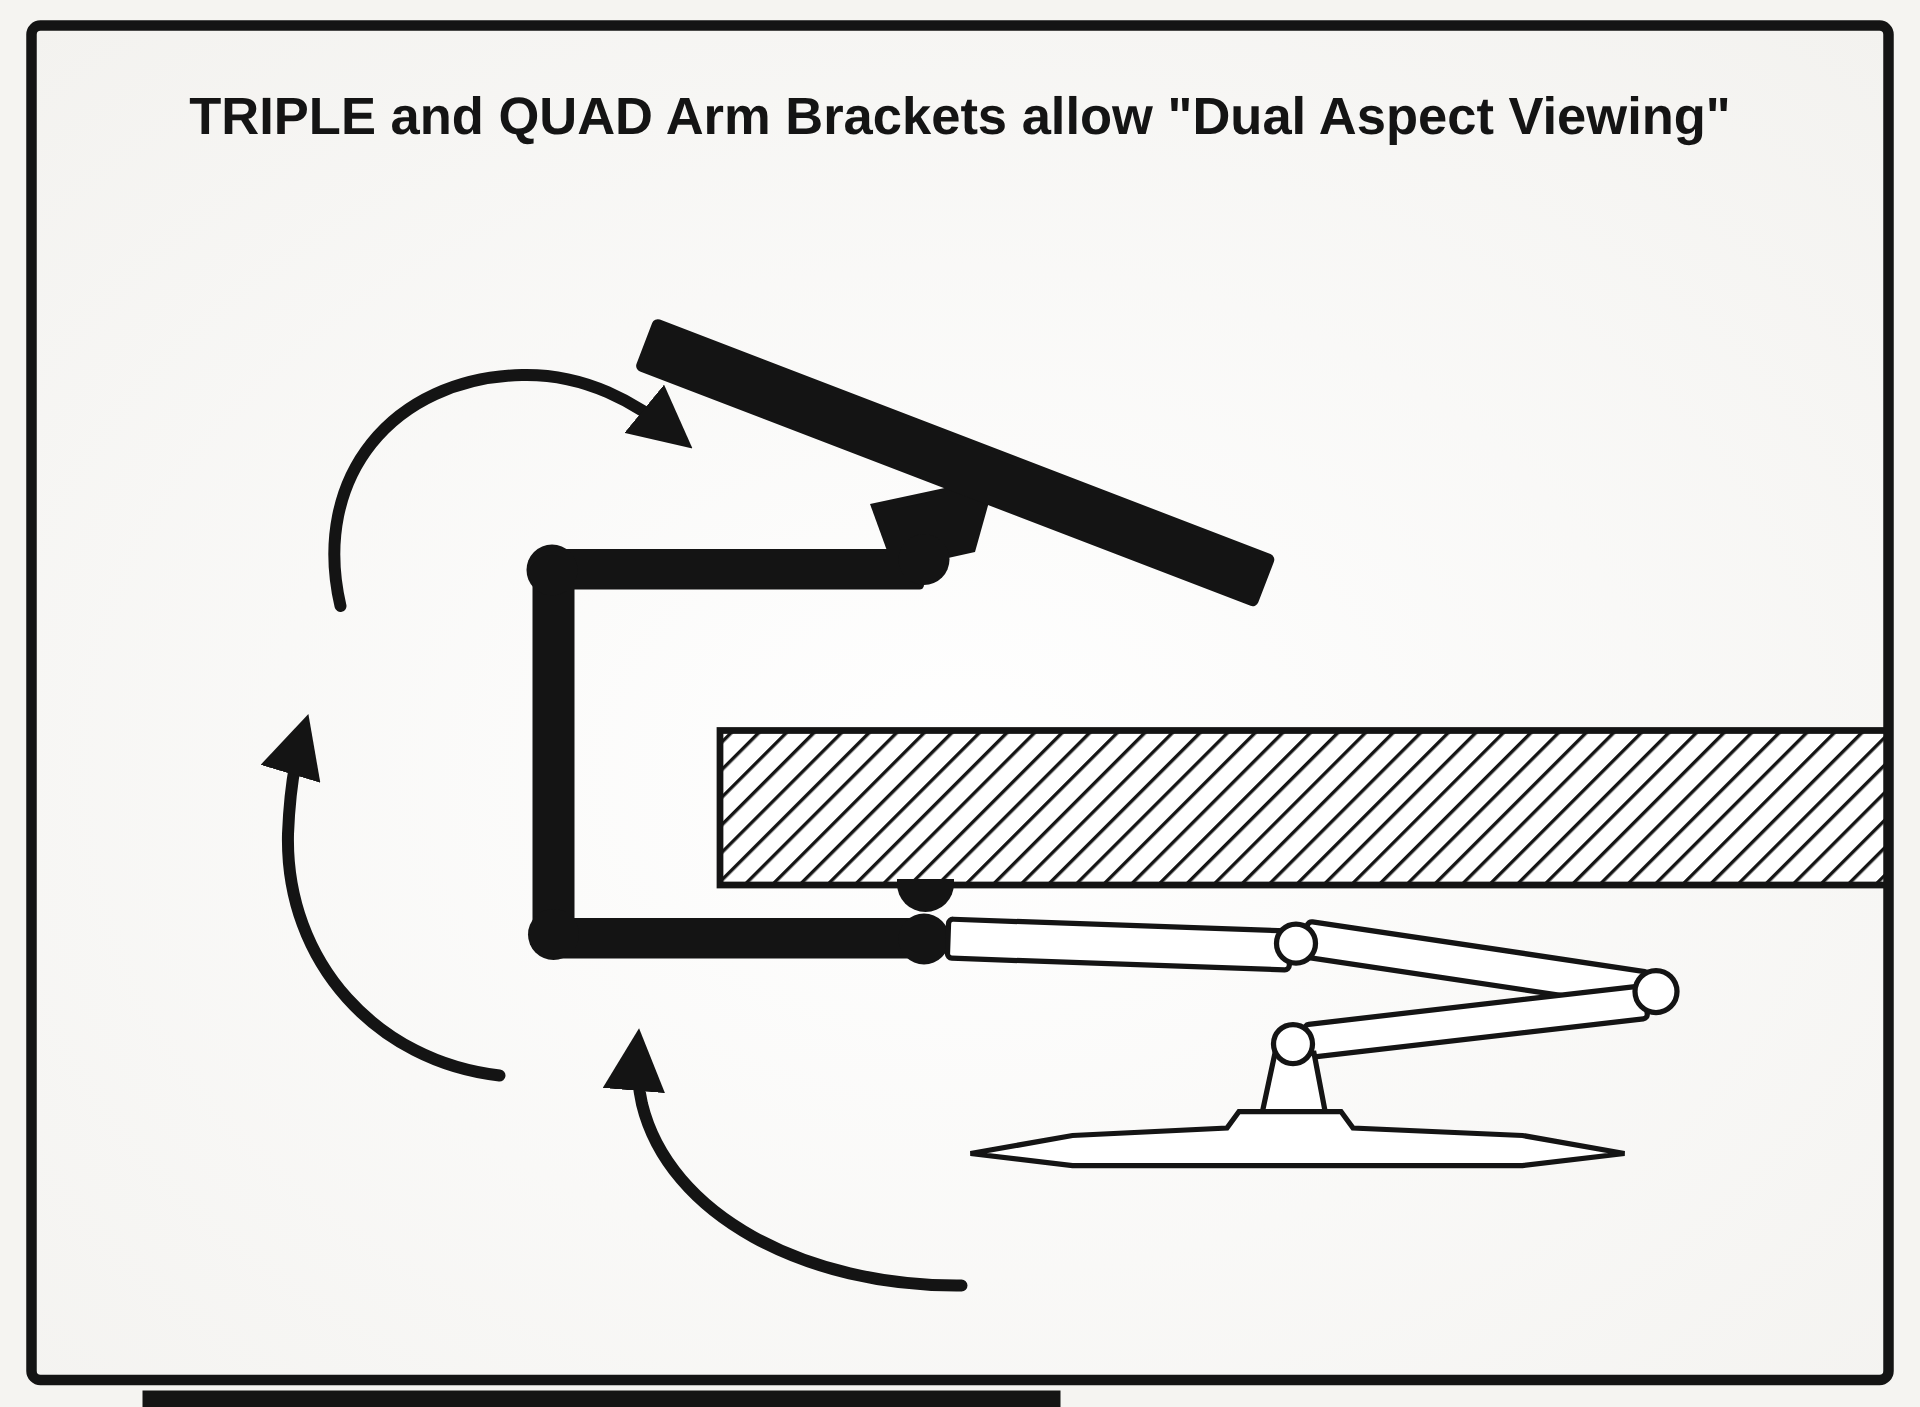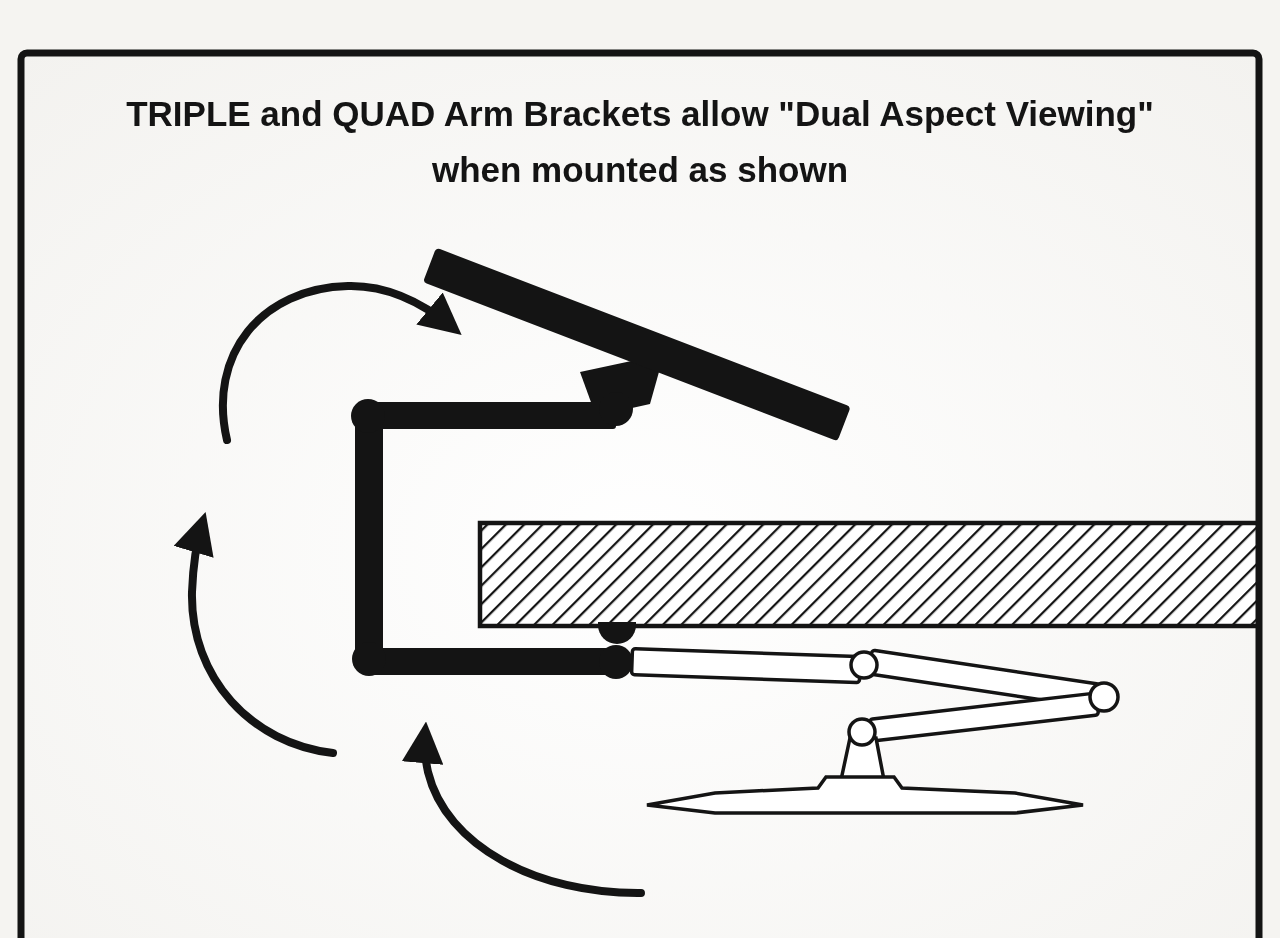--- a/index.html
+++ b/index.html
@@ -7,21 +7,21 @@
     --background:#f5f4f1;
     --panel:#ffffff;
   }
   html,body{margin:0;padding:0;}
   body{
     width:1280px;height:938px;
     background:var(--background);
     font-family:"Liberation Sans",sans-serif;
     position:relative;overflow:hidden;
   }
-  .stage{position:absolute;inset:0;margin-top:36px;}
+  .stage{position:absolute;inset:0;}
   svg.diagram{position:absolute;inset:0;display:block;}
   .title-block{
     position:absolute;top:50px;left:40px;right:40px;
     text-align:center;color:var(--ink);
     font-weight:bold;font-size:35px;line-height:56px;
   }
   .ink-fill{fill:var(--ink);}
   .outline-part{fill:var(--panel);stroke:var(--ink);stroke-width:3.5;}
   .arrow{fill:none;stroke:var(--ink);stroke-width:8;stroke-linecap:round;}
   .frame-rect{fill:none;stroke:var(--ink);stroke-width:7;}
@@ -85,16 +85,15 @@
     <path class="arrow" marker-end="url(#ah)" d="M 333 717 C 252 708 190 642 192 556 C 193 530 196 508 202 488"></path>
     <path class="arrow" marker-end="url(#ah)" d="M 641 857 C 537 858 446 810 428 736 C 425 722 424 710 425 698"></path>
 
     <rect class="frame-rect" x="21" y="17" width="1238" height="903" rx="6"></rect>
 
     <rect class="ink-fill" x="95" y="927" width="612" height="11"></rect>
   </svg>
 
   <div class="title-block">
     <div>TRIPLE and QUAD Arm Brackets allow "Dual Aspect Viewing"</div>
-    <div>when mounted as shown</div>
   </div>
 
 </div>
 
 </body></html>

